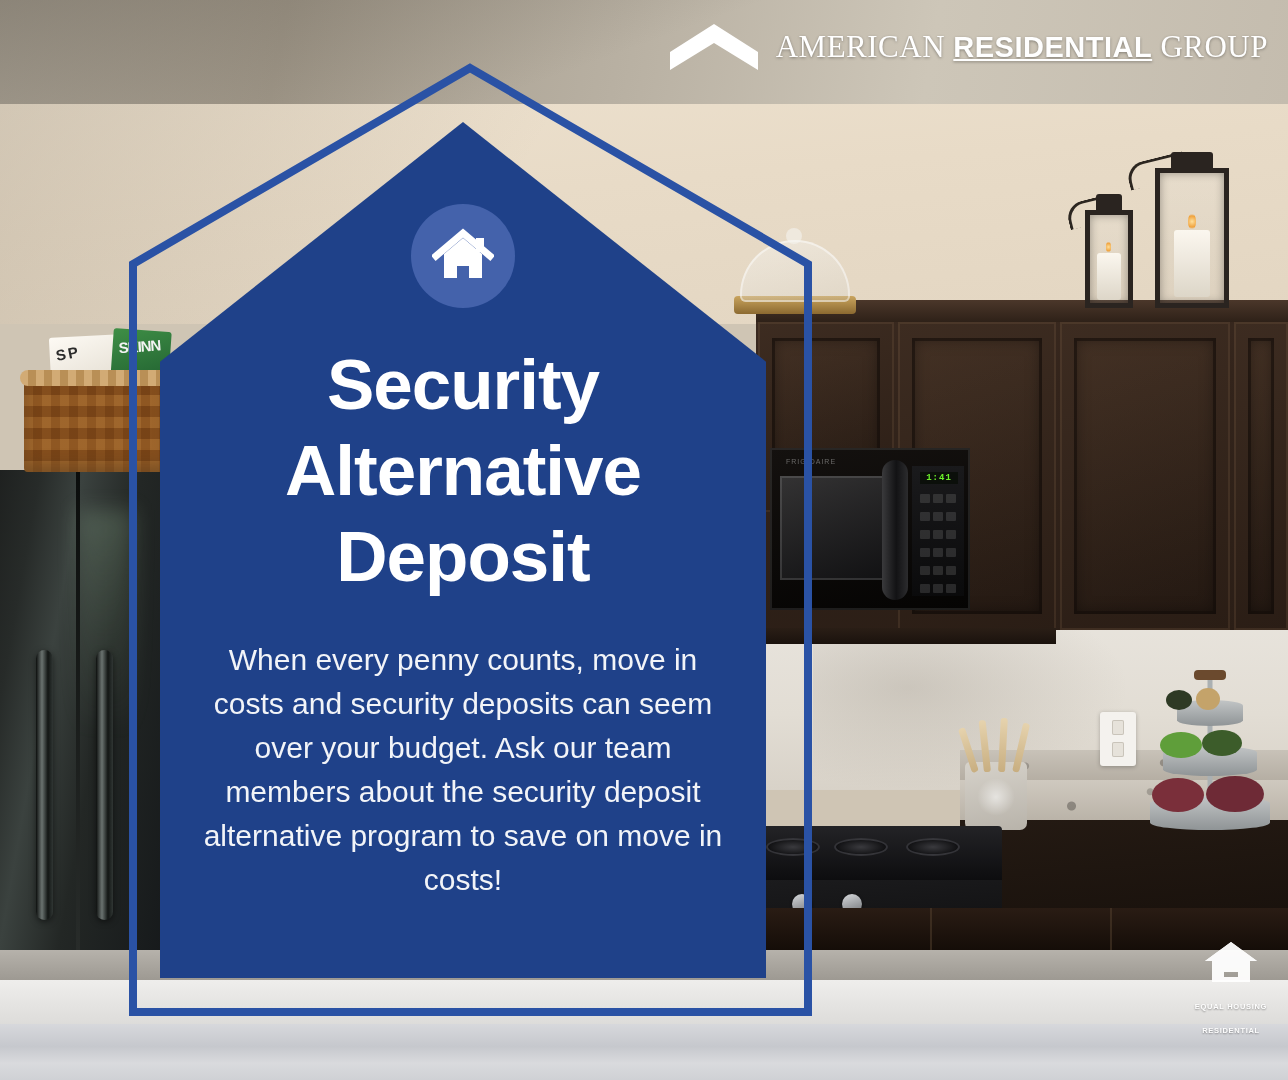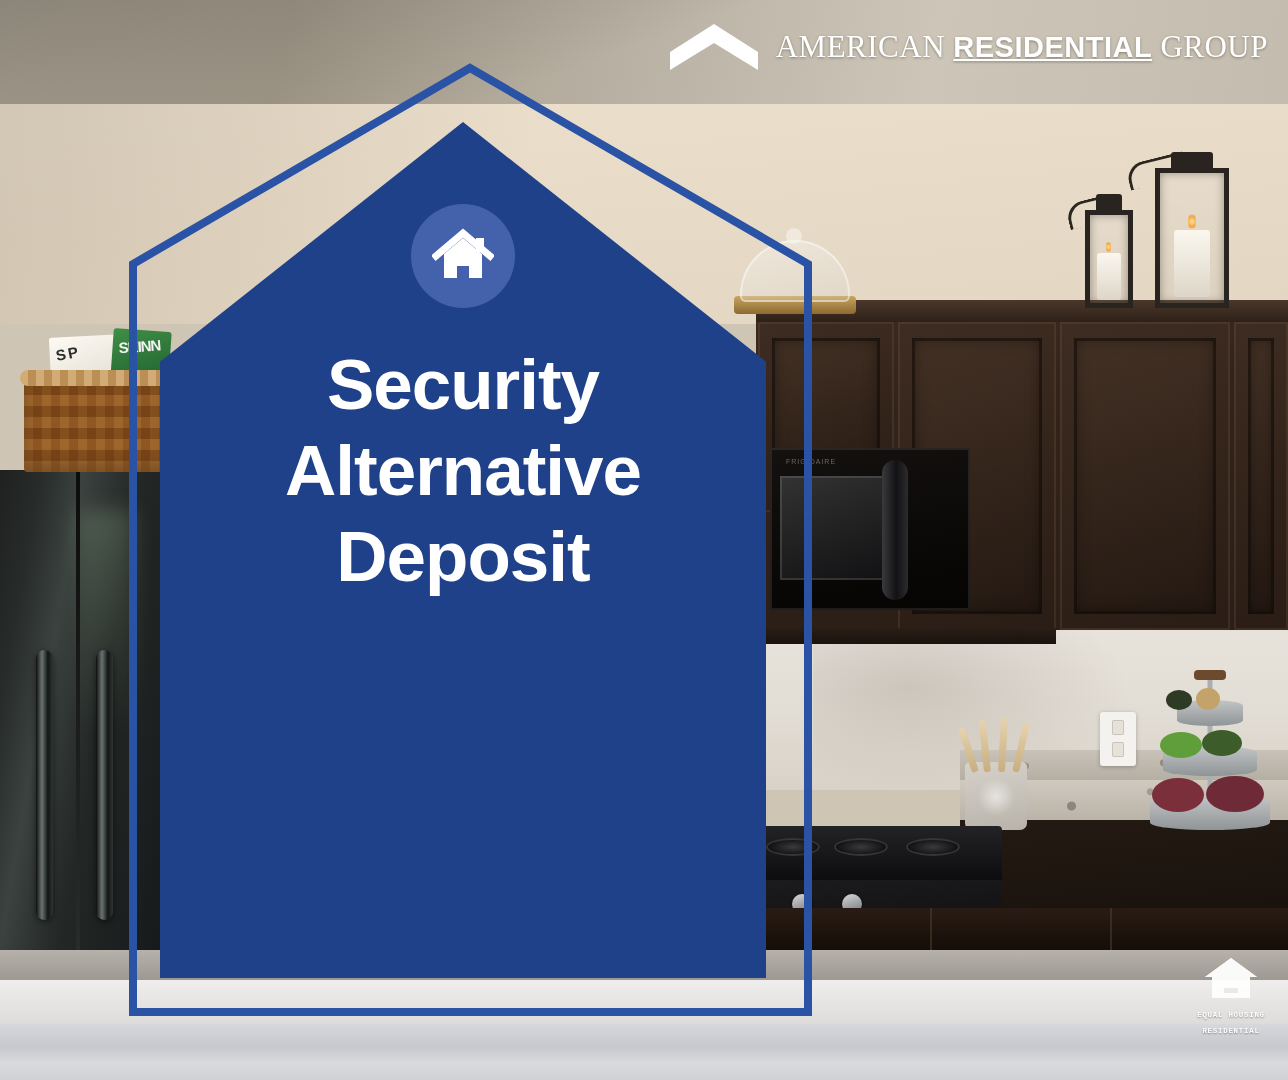--- a/index.html
+++ b/index.html
@@ -408,26 +408,26 @@
   }
 
   
   .eho {
     position:absolute; right:14px; bottom:44px;
     width:86px; text-align:center; z-index:30;
     opacity:.95;
   }
   .eho-text {
     color:#ffffff;
-    font-family:Liberation Mono, monospace;
+    font-family:Liberation Sans, sans-serif;
     font-weight:bold;
     font-size:7.5px;
     letter-spacing:.7px;
     line-height:10px;
-    margin-top:6px;
+    margin-top:14px;
     text-shadow:0 1px 2px rgba(0,0,0,.4);
   }
 </style>
 </head>
 <body>
 
 <div class="canvas">
 
   <div class="photo">
 
@@ -458,20 +458,27 @@
     </div>
 
     <div class="dome-base"></div>
     <div class="dome"></div>
     <div class="dome-knob"></div>
 
     <div class="microwave">
       <div class="mw-brand">FRIGIDAIRE</div>
       <div class="mw-window"></div>
       <div class="mw-handle"></div>
+      <div class="mw-panel">
+        <div class="mw-display">1:41</div>
+        <div class="mw-keys">
+          <i></i><i></i><i></i><i></i><i></i><i></i><i></i><i></i><i></i>
+          <i></i><i></i><i></i><i></i><i></i><i></i><i></i><i></i><i></i>
+        </div>
+      </div>
     </div>
     <div class="range-shade"></div>
 
     <div class="backsplash"></div>
     <div class="counter"></div>
     <div class="lower-cab"></div>
 
     <div class="outlet">
       <i></i>
         <i></i>
@@ -550,20 +557,21 @@
           <path d="M12 26 L31 10 L50 26 L50 50 L37 50 L37 38 L25 38 L25 50 L12 50 Z" fill="#ffffff"></path>
         </svg>
       </div>
 
       <div class="headline">
         <div>Security</div>
         <div>Alternative</div>
         <div>Deposit</div>
       </div>
 
+      <p class="body-copy">When every penny counts, move in costs and security deposits can seem over your budget. Ask our team members about the security deposit alternative program to save on move in costs!</p>
 
     </div>
   </div>
 
   <div class="brand">
     <svg width="88" height="50" viewBox="0 0 88 50">
       <path d="M44 2 L88 30 L88 48 L44 21 L0 48 L0 30 Z" fill="#ffffff"></path>
     </svg>
     <div class="brand-word">
       <span class="serif">AMERICAN</span><span class="serif">&nbsp;</span><span class="bold">RESIDENTIAL</span><span class="serif">&nbsp;</span><span class="serif">GROUP</span>

